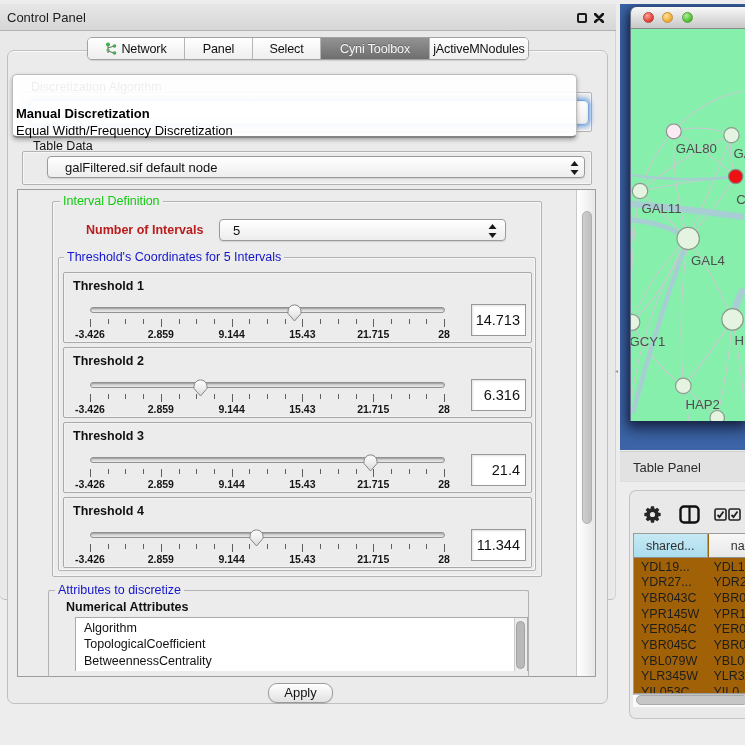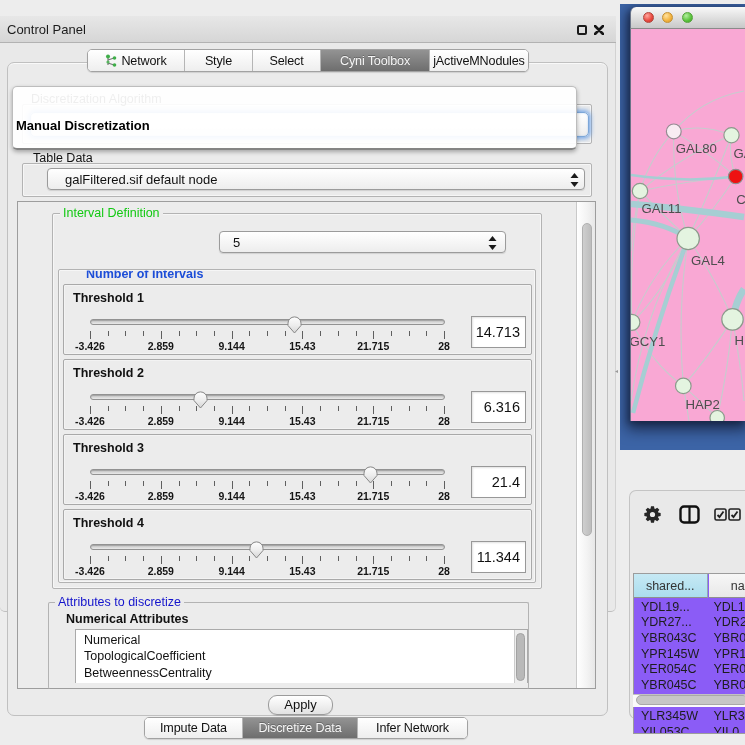--- a/index.html
+++ b/index.html
@@ -2,21 +2,21 @@
 <html><head>
 <meta charset="utf-8">
 <style>
   * { margin:0; padding:0; box-sizing:border-box; }
   html,body { width:745px; height:745px; overflow:hidden; background:#ededed;
     font-family:"Liberation Sans", sans-serif; }
   .abs { position:absolute; }
   #root { position:relative; width:745px; height:745px; overflow:hidden; }
 
   
-  #control-window { left:0; top:16px; width:616px; height:596px; background:#e9e9e9;
+  #control-window { left:0; top:4px; width:616px; height:596px; background:#e9e9e9;
     border-bottom:1px solid #bfbfbf; border-right:1px solid #d2d2d2;
     border-radius:0 0 5px 5px; }
   #cp-titlebar { left:0; top:0; width:616px; height:27px;
     background:linear-gradient(#e7e7e7,#d6d6d6); border-bottom:1px solid #b2b2b2; }
   #cp-title { left:7px; top:6px; font-size:13px; color:#1c1c1c; }
   #float-icon { left:577px; top:9px; width:10px; height:10px; border:2px solid #1a1a1a; border-radius:2px; }
   #close-icon { left:594px; top:9px; width:10px; height:10px; }
 
   #content-panel { left:7px; top:46px; width:601px; height:654px;
     background:#ebebeb; border:1px solid #c0c0c0; border-radius:7px;
@@ -97,30 +97,30 @@
 
   
   #divider-grip { left:615px; top:368px; width:4px; height:6px; color:#9a9a9a; font-size:6px; line-height:6px; }
   #desktop-blue { left:620px; top:4px; width:125px; height:446px; background:#3c64a6; overflow:hidden; }
   #net-frame { position:absolute; left:10px; top:3px; width:115px; height:414px;
     border-radius:6px 0 0 0; box-shadow:0 6px 14px 3px rgba(8,12,30,.6), -2px 2px 6px rgba(8,12,30,.35); }
   #frame-titlebar { position:absolute; left:0; top:0; width:115px; height:22px;
     background:linear-gradient(#f8f8f8,#c8c8c8); border-bottom:1px solid #8a8a8a;
     border-left:1px solid #6a7488; border-radius:6px 0 0 0; }
   .light { position:absolute; top:6px; width:11px; height:11px; border-radius:50%; }
-  #net-canvas-wrap { position:absolute; left:0; top:22px; width:115px; height:392px; background:#f9a8d4;
+  #net-canvas-wrap { position:absolute; left:0; top:22px; width:115px; height:392px; background:#86efac;
     border-left:1px solid #6a7488; overflow:hidden; }
 
   #tp-titlebar { left:620px; top:451px; width:125px; height:31px; background:#e2e2e2;
     border-top:1px solid #cfcfcf; border-bottom:1px solid #dedede; }
   #tp-title { left:13px; top:8px; font-size:13px; color:#2b2b2b; }
   #table-panel { left:629px; top:490px; width:116px; height:229px; background:#e9e9e9;
     border:1px solid #c4c4c4; border-right:none; border-radius:7px 0 0 7px; }
-  #tp-table { left:633px; top:533px; width:112px; height:161px; background:#8b5cf6;
-    border:1px solid #9c9c9c; border-right:none; overflow:hidden;margin-top:40px; }
+  #tp-table { left:633px; top:533px; width:112px; height:161px; background:#a16207;
+    border:1px solid #9c9c9c; border-right:none; overflow:hidden; }
   .hdr-cell { position:absolute; top:0; height:24px; font-size:12.5px; color:#333;
     display:flex; align-items:center; justify-content:center; }
   .trow-cell { position:absolute; font-size:12.5px; color:#1d1d1d; white-space:nowrap; }
   #tp-hscroll { left:633px; top:694px; width:112px; height:13px; background:#fafafa; border-top:1px solid #c2c2c2; }
   #tp-hscroll-thumb { left:636px; top:695px; width:112px; height:10px; background:#c6c6c6;
     border:1px solid #a8a8a8; border-radius:5px; }
   .toolbar-icon { position:absolute; }
 </style>
 </head>
 <body>
@@ -144,21 +144,21 @@
           <svg width="12" height="14" viewBox="0 0 12 14">
             <path d="M3,3 L3,11 M3,6 L9,4 M3,9 L9,11" stroke="#777" stroke-width="1.2" fill="none"></path>
             <circle cx="3" cy="2.5" r="2" fill="#3fae49"></circle>
             <circle cx="9.5" cy="4" r="1.8" fill="#3fae49"></circle>
             <circle cx="3" cy="8" r="1.6" fill="#57b75f"></circle>
             <circle cx="9.5" cy="11" r="1.8" fill="#3fae49"></circle>
           </svg>
           <span>Network</span>
         </div>
         <div class="seg" style="width: 68px;">
-          <span>Style</span>
+          <span>Panel</span>
         </div>
         <div class="seg" style="width: 68px;">
           <span>Select</span>
         </div>
         <div class="seg sel" style="width: 109px;">
           <span>Cyni Toolbox</span>
         </div>
         <div class="seg" style="width: 99px;">
           <span>jActiveMNodules</span>
         </div>
@@ -175,39 +175,41 @@
     <div class="combo" id="td-combo" style="left:47px; top:152px; width:538px; height:22px;">
       <span class="cval" style="left:17px;">galFiltered.sif default node</span>
       <svg class="updown" style="right:5px;" width="9" height="14" viewBox="0 0 9 14">
         <path d="M4.5,0 L8.5,5 L0.5,5 Z" fill="#1a1a1a"></path>
           <path d="M4.5,14 L8.5,9 L0.5,9 Z" fill="#1a1a1a"></path>
       </svg>
     </div>
 
     <div class="abs" id="popup">
       <div class="abs" id="popup-item-0">Manual Discretization</div>
+      <div class="abs" id="popup-item-1">Equal Width/Frequency Discretization</div>
     </div>
 
     <div class="abs" id="scrollpane"></div>
     <div class="abs" id="main-vscroll"></div>
     <div class="abs" id="main-vscroll-thumb"></div>
 
     <div class="abs etched" id="id-panel" style="left:52px; top:197px; width:490px; height:376px;"></div>
     <span class="ptitle" id="id-title" style="left: 60px; top: 190px; background: rgb(236, 236, 236); color: rgb(18, 201, 18);">Interval Definition</span>
 
-    <span class="abs" id="noi-label" style="left:86px; top:219px; font-size:12.5px; font-weight:bold; color:#1d4ed8;margin-top:32px;">Number of Intervals</span>
+    <span class="abs" id="noi-label" style="left:86px; top:219px; font-size:12.5px; font-weight:bold; color:#b91c1c;">Number of Intervals</span>
     <div class="combo" id="noi-combo" style="left:219px; top:215px; width:287px; height:22px;">
       <span class="cval" style="left:13px;">5</span>
       <svg class="updown" style="right:8px;" width="9" height="14" viewBox="0 0 9 14">
         <path d="M4.5,0 L8.5,5 L0.5,5 Z" fill="#1a1a1a"></path>
           <path d="M4.5,14 L8.5,9 L0.5,9 Z" fill="#1a1a1a"></path>
       </svg>
     </div>
 
     <div class="abs etched" id="tc-panel" style="left:58px; top:253px; width:478px; height:314px;"></div>
+    <span class="ptitle" id="tc-title" style="left: 64px; top: 246px; background: rgb(236, 236, 236); color: rgb(20, 20, 204);">Threshold's Coordinates for 5 Intervals</span>
 
     <div id="thresholds-container">
         <div class="tbox" style="top: 268px; padding-left: 33px;">
           <span class="tlabel">Threshold 1</span>
           <div class="track"></div>
           <div class="thumb" style="left:222.3px;"><svg width="17" height="19" viewBox="0 0 17 19">
               <path d="M8.5,18 L2,10.5 L2,8.2 A6.5,6.3 0 0 1 15,8.2 L15,10.5 Z" fill="url(#thumbgrad)" stroke="#878787" stroke-width="1"></path>
             </svg></div>
           <div class="ticks">
             <span class="tick" style="left:0.0px; height:8px;"></span>
@@ -358,40 +360,29 @@
             <span class="ticklabel" style="left:354.0px;">28</span>
           </div>
           <div class="vfield">11.344</div>
         </div>
       </div>
 
     <div class="abs etched" id="attr-panel" style="left:48px; top:586px; width:481px; height:87px; border-bottom:none; box-shadow:none;"></div>
     <span class="ptitle" id="attr-title" style="left: 55px; top: 579px; background: rgb(236, 236, 236); color: rgb(20, 20, 204);">Attributes to discretize</span>
     <span class="abs" id="attr-subtitle" style="left:66px; top:596px; font-size:12.5px; font-weight:bold; color:#111;">Numerical Attributes</span>
     <div class="abs" id="attr-list">
-        <div class="attr-item" style="top: 3px;">Numerical</div>
+        <div class="attr-item" style="top: 3px;">Algorithm</div>
         <div class="attr-item" style="top: 19.4px;">TopologicalCoefficient</div>
         <div class="attr-item" style="top: 35.8px;">BetweennessCentrality</div>
       </div>
     <div class="abs" id="attr-vscroll"></div>
     <div class="abs" id="attr-vscroll-thumb"></div>
 
     <button class="abs" id="apply-button" style="font-family:'Liberation Sans',sans-serif;">Apply</button>
 
-    <div class="abs" id="bottom-tabs">
-        <div class="seg" style="width: 97px;">
-          <span>Impute Data</span>
-        </div>
-        <div class="seg sel" style="width: 115px;">
-          <span>Discretize Data</span>
-        </div>
-        <div class="seg" style="width: 110px;">
-          <span>Infer Network</span>
-        </div>
-      </div>
   </section>
 
   <div class="abs" id="divider-grip">◂</div>
 
   <div class="abs" id="desktop-blue">
     <div id="net-frame">
       <div id="frame-titlebar">
         <span class="light" style="left:12px; top:5px; background:radial-gradient(circle at 35% 30%, #ffa79e, #e8463c 60%, #c0392e); border:1px solid #b0453c;"></span>
         <span class="light" style="left:31px; top:5px; background:radial-gradient(circle at 35% 30%, #ffe2a0, #f2b13c 60%, #d1922c); border:1px solid #c49032;"></span>
         <span class="light" style="left:51px; top:5px; background:radial-gradient(circle at 35% 30%, #b4eea0, #58c23a 60%, #429e2b); border:1px solid #54a23c;"></span>
@@ -442,20 +433,23 @@
             <circle cx="632.9" cy="321.3" r="8" fill="#e4f4e0" stroke="#8b9a8b" stroke-width="1.2"></circle>
             <text x="630.5" y="345" fill="#4e4e4e" font-size="13.2">GCY1</text>
             <circle cx="684.3" cy="384.9" r="7.8" fill="#e4f4e0" stroke="#8b9a8b" stroke-width="1.2"></circle>
             <text x="686.4" y="407.5" fill="#4e4e4e" font-size="13.2">HAP2</text>
             <circle cx="718.2" cy="416.7" r="7.2" fill="#e4f4e0" stroke="#8b9a8b" stroke-width="1.2"></circle>
           </svg>
       </div>
     </div>
   </div>
 
+  <div class="abs" id="tp-titlebar">
+    <span class="abs" id="tp-title">Table Panel</span>
+  </div>
 
   <div class="abs" id="table-panel">
     <svg class="toolbar-icon" style="left:13px; top:14px;" width="19" height="19" viewBox="0 0 19 19">
       <path id="gearpath" fill="#262626" d="M15.271120688848026,7.524103748991289L17.66377392878416,8.002403512389252L17.66377392878416,10.997596487610748L15.271120688848026,11.475896251008711A6.1,6.1 0 0 1 15.133327961938143,11.840003434451717L14.977968212139755,12.183628936121082L16.331620536987938,14.213699273246506L14.213699273246508,16.331620536987938L12.183628936121083,14.977968212139753A6.1,6.1 0 0 1 11.828732106033636,15.137996699034876L11.475896251008711,15.271120688848026L10.99759648761075,17.66377392878416L8.002403512389252,17.66377392878416L7.52410374899129,15.271120688848026A6.1,6.1 0 0 1 7.159996565548283,15.133327961938145L6.816371063878918,14.977968212139755L4.786300726753493,16.331620536987938L2.668379463012063,14.213699273246508L4.022031787860246,12.183628936121083A6.1,6.1 0 0 1 3.8620033009651253,11.828732106033636L3.7288793111519745,11.475896251008711L1.3362260712158402,10.997596487610748L1.3362260712158385,8.002403512389254L3.7288793111519736,7.5241037489912905A6.1,6.1 0 0 1 3.8666720380618553,7.159996565548283L4.022031787860245,6.816371063878918L2.6683794630120623,4.786300726753493L4.786300726753491,2.668379463012063L6.816371063878917,4.022031787860246A6.1,6.1 0 0 1 7.171267893966364,3.8620033009651253L7.524103748991288,3.7288793111519745L8.002403512389252,1.3362260712158402L10.997596487610746,1.3362260712158385L11.47589625100871,3.7288793111519736A6.1,6.1 0 0 1 11.84000343445172,3.866672038061858L12.183628936121082,4.022031787860245L14.213699273246506,2.6683794630120623L16.331620536987934,4.78630072675349L14.977968212139753,6.816371063878917A6.1,6.1 0 0 1 15.137996699034876,7.171267893966363Z M12.1,9.5 A2.6,2.6 0 1 0 6.9,9.5 A2.6,2.6 0 1 0 12.1,9.5 Z" fill-rule="evenodd"></path>
     </svg>
     <svg class="toolbar-icon" style="left:49px; top:14px;" width="21" height="19" viewBox="0 0 21 19">
       <rect x="1.5" y="1.5" width="18" height="16" rx="3.5" fill="none" stroke="#111" stroke-width="2.4"></rect>
       <line x1="10.5" y1="1.5" x2="10.5" y2="17.5" stroke="#111" stroke-width="2.2"></line>
     </svg>
     <svg class="toolbar-icon" style="left:84px; top:17px;" width="13" height="13" viewBox="0 0 13 13">

